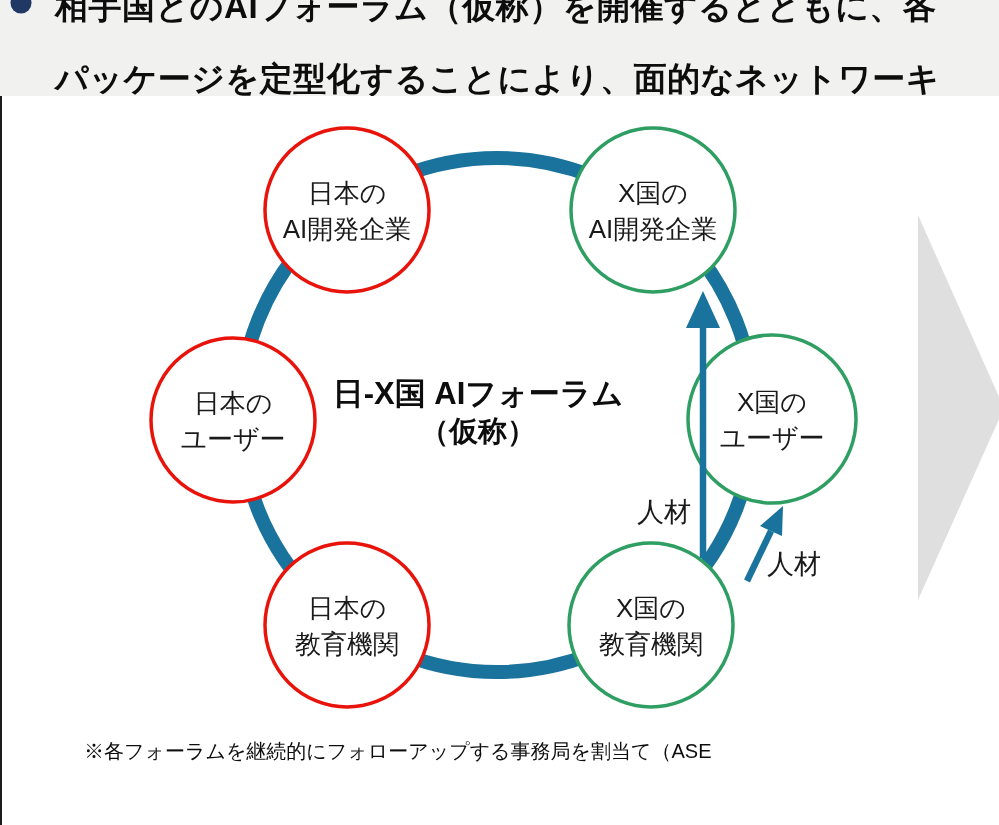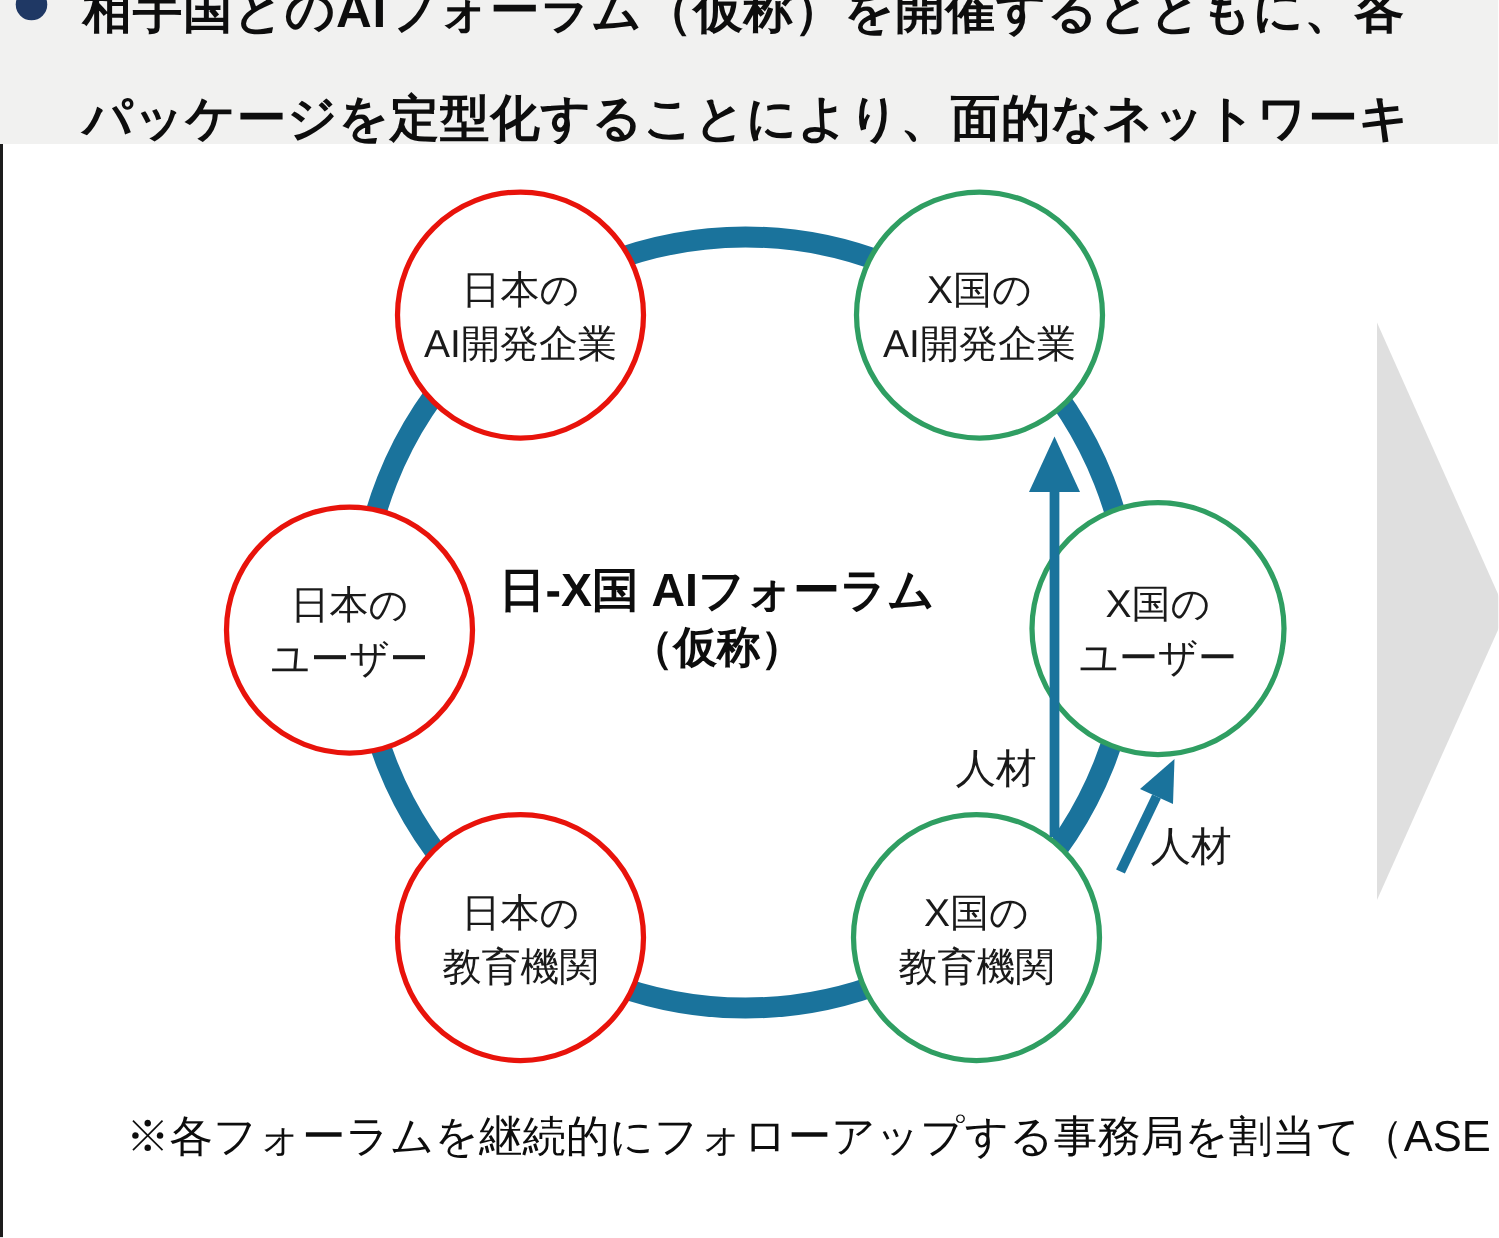--- a/index.html
+++ b/index.html
@@ -39,21 +39,21 @@
     text-anchor:middle;
   }
   .t1{font-size:31px;}
   .t2{font-size:29px;}
   .jinzai{
     font-family:"Liberation Sans", sans-serif;font-size:27px;fill:#1a1a1a;
   }
   
   .footnote{
     position:absolute;left:84px;top:738px;white-space:nowrap;
-    font-size:29px;color:#0d0d0d;z-index:2;
+    font-size:20px;color:#0d0d0d;z-index:2;
   }
 </style>
 </head>
 <body>
 
 <div class="stage">
 
   <svg class="diagram" width="999" height="825" viewBox="0 0 999 825">
 
     <circle cx="497" cy="415" r="257" fill="none" stroke-width="14" stroke="#1a739c"></circle>

